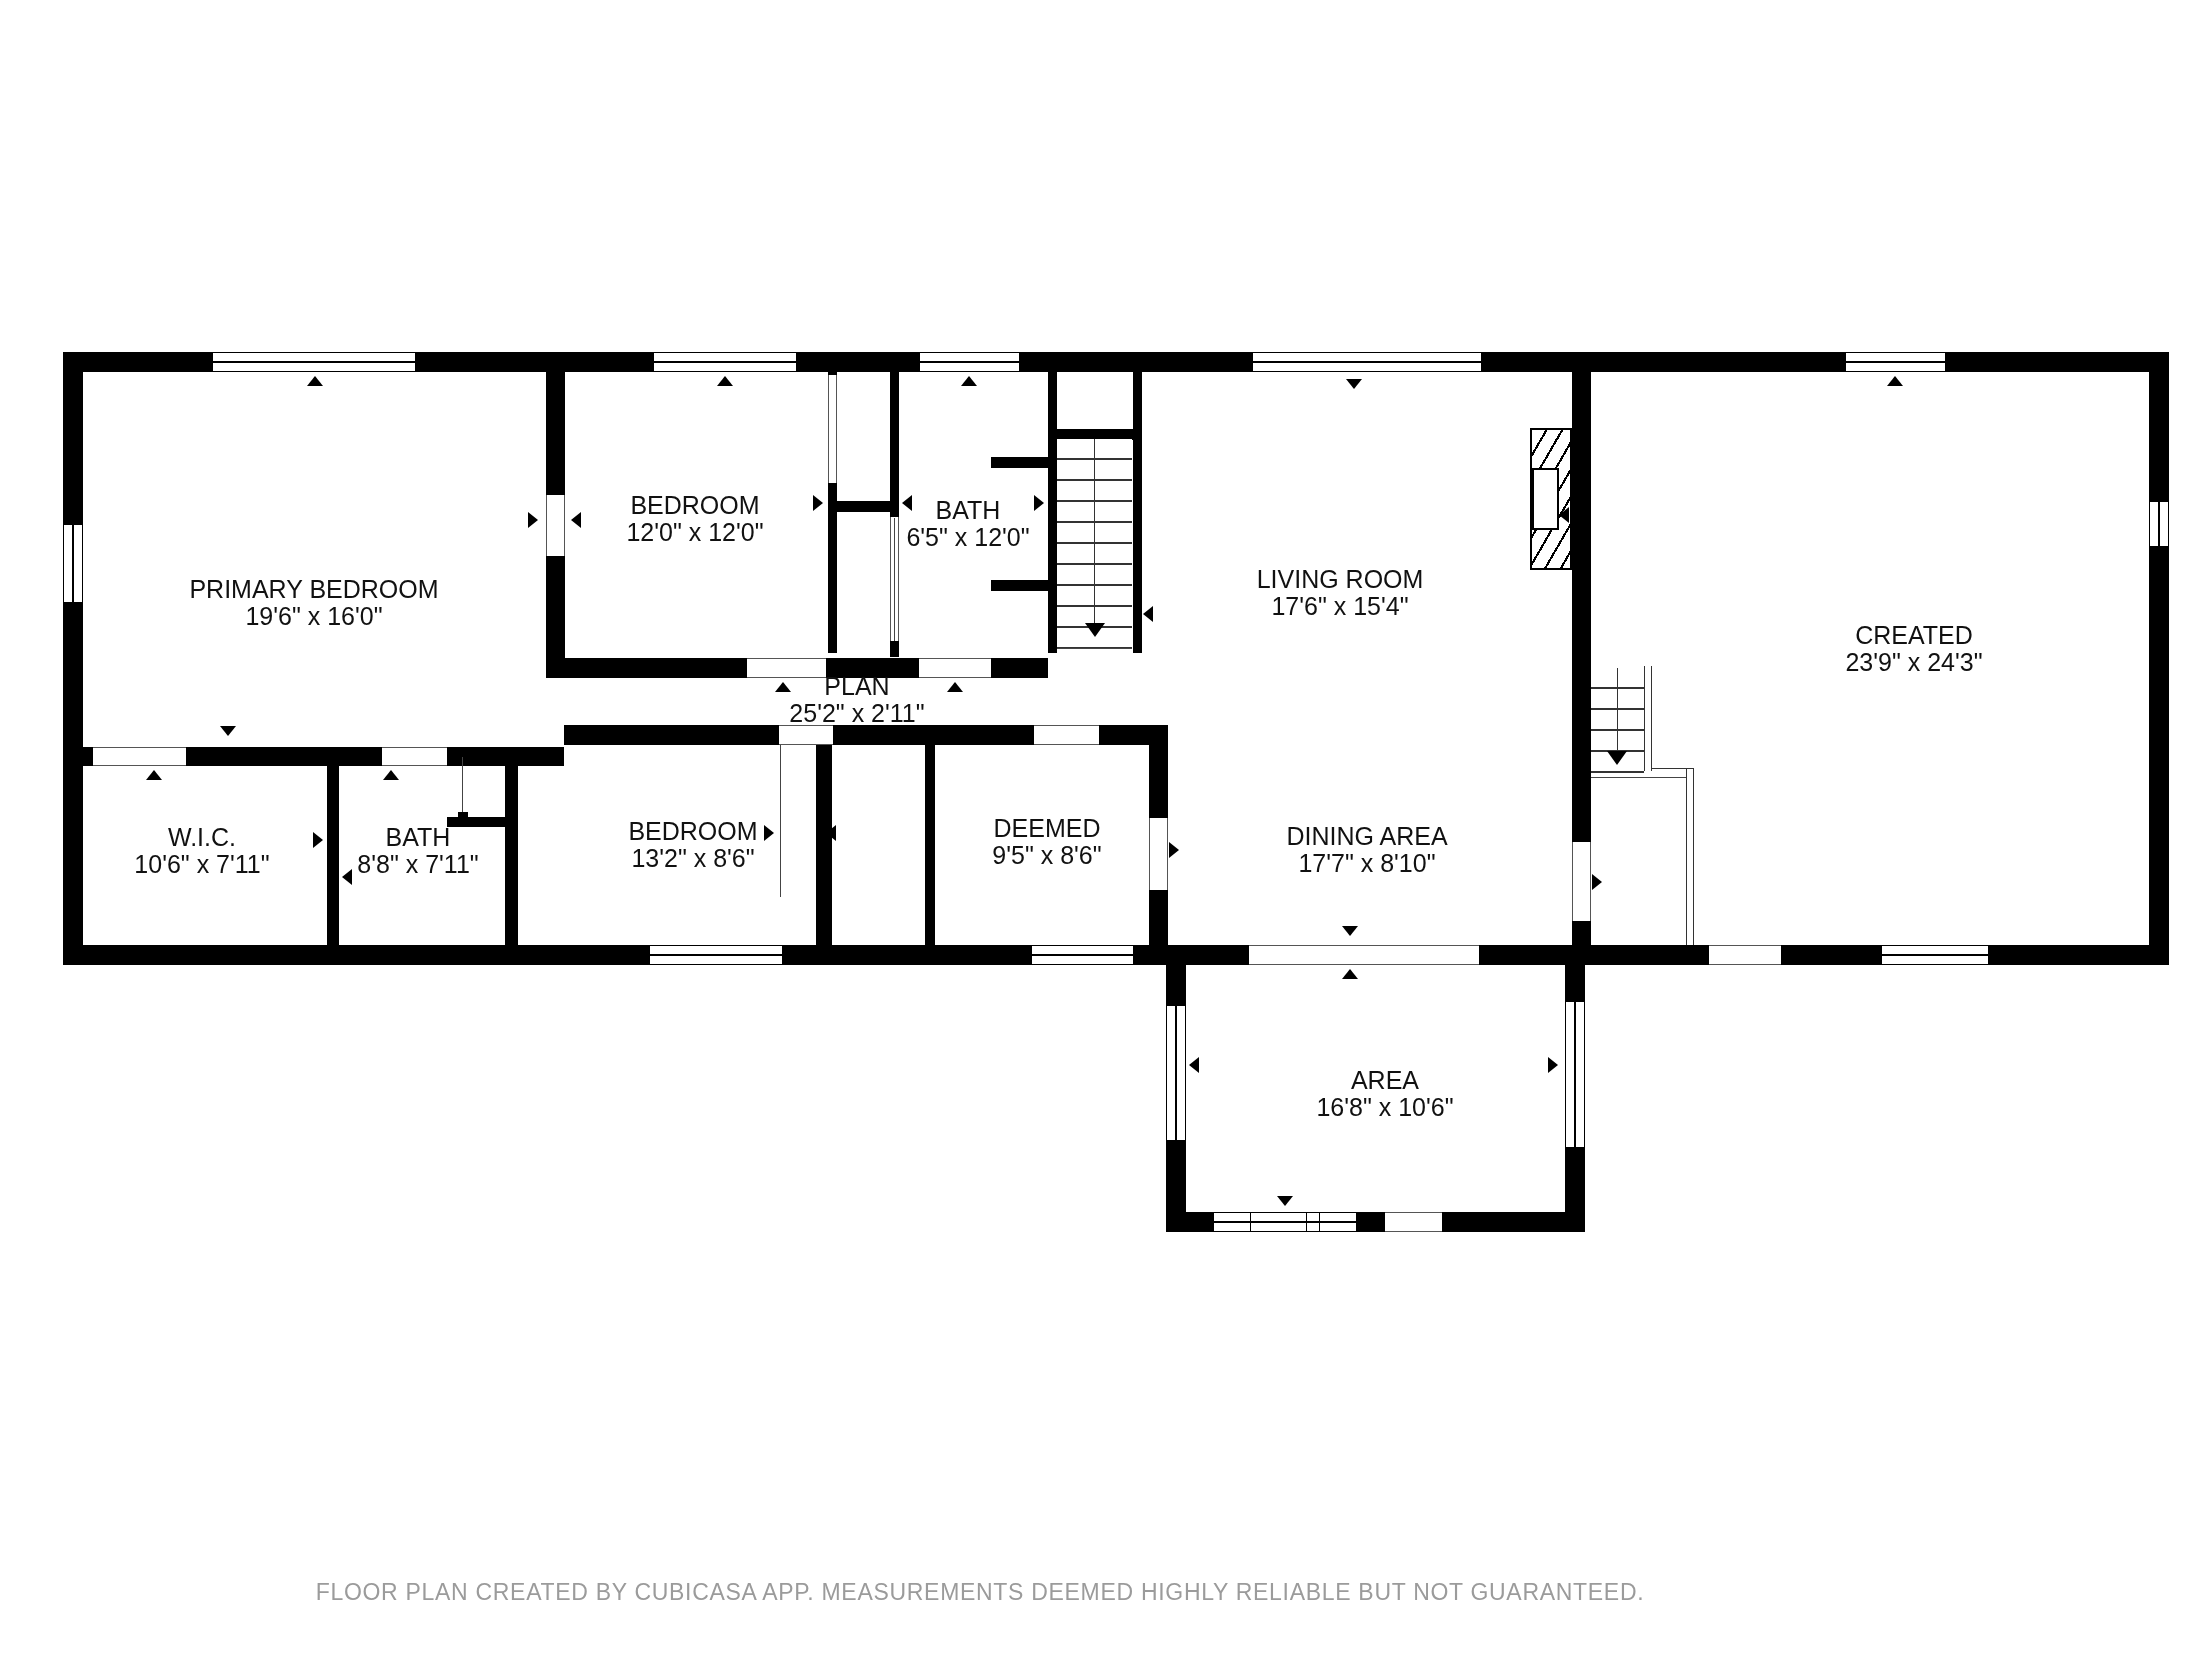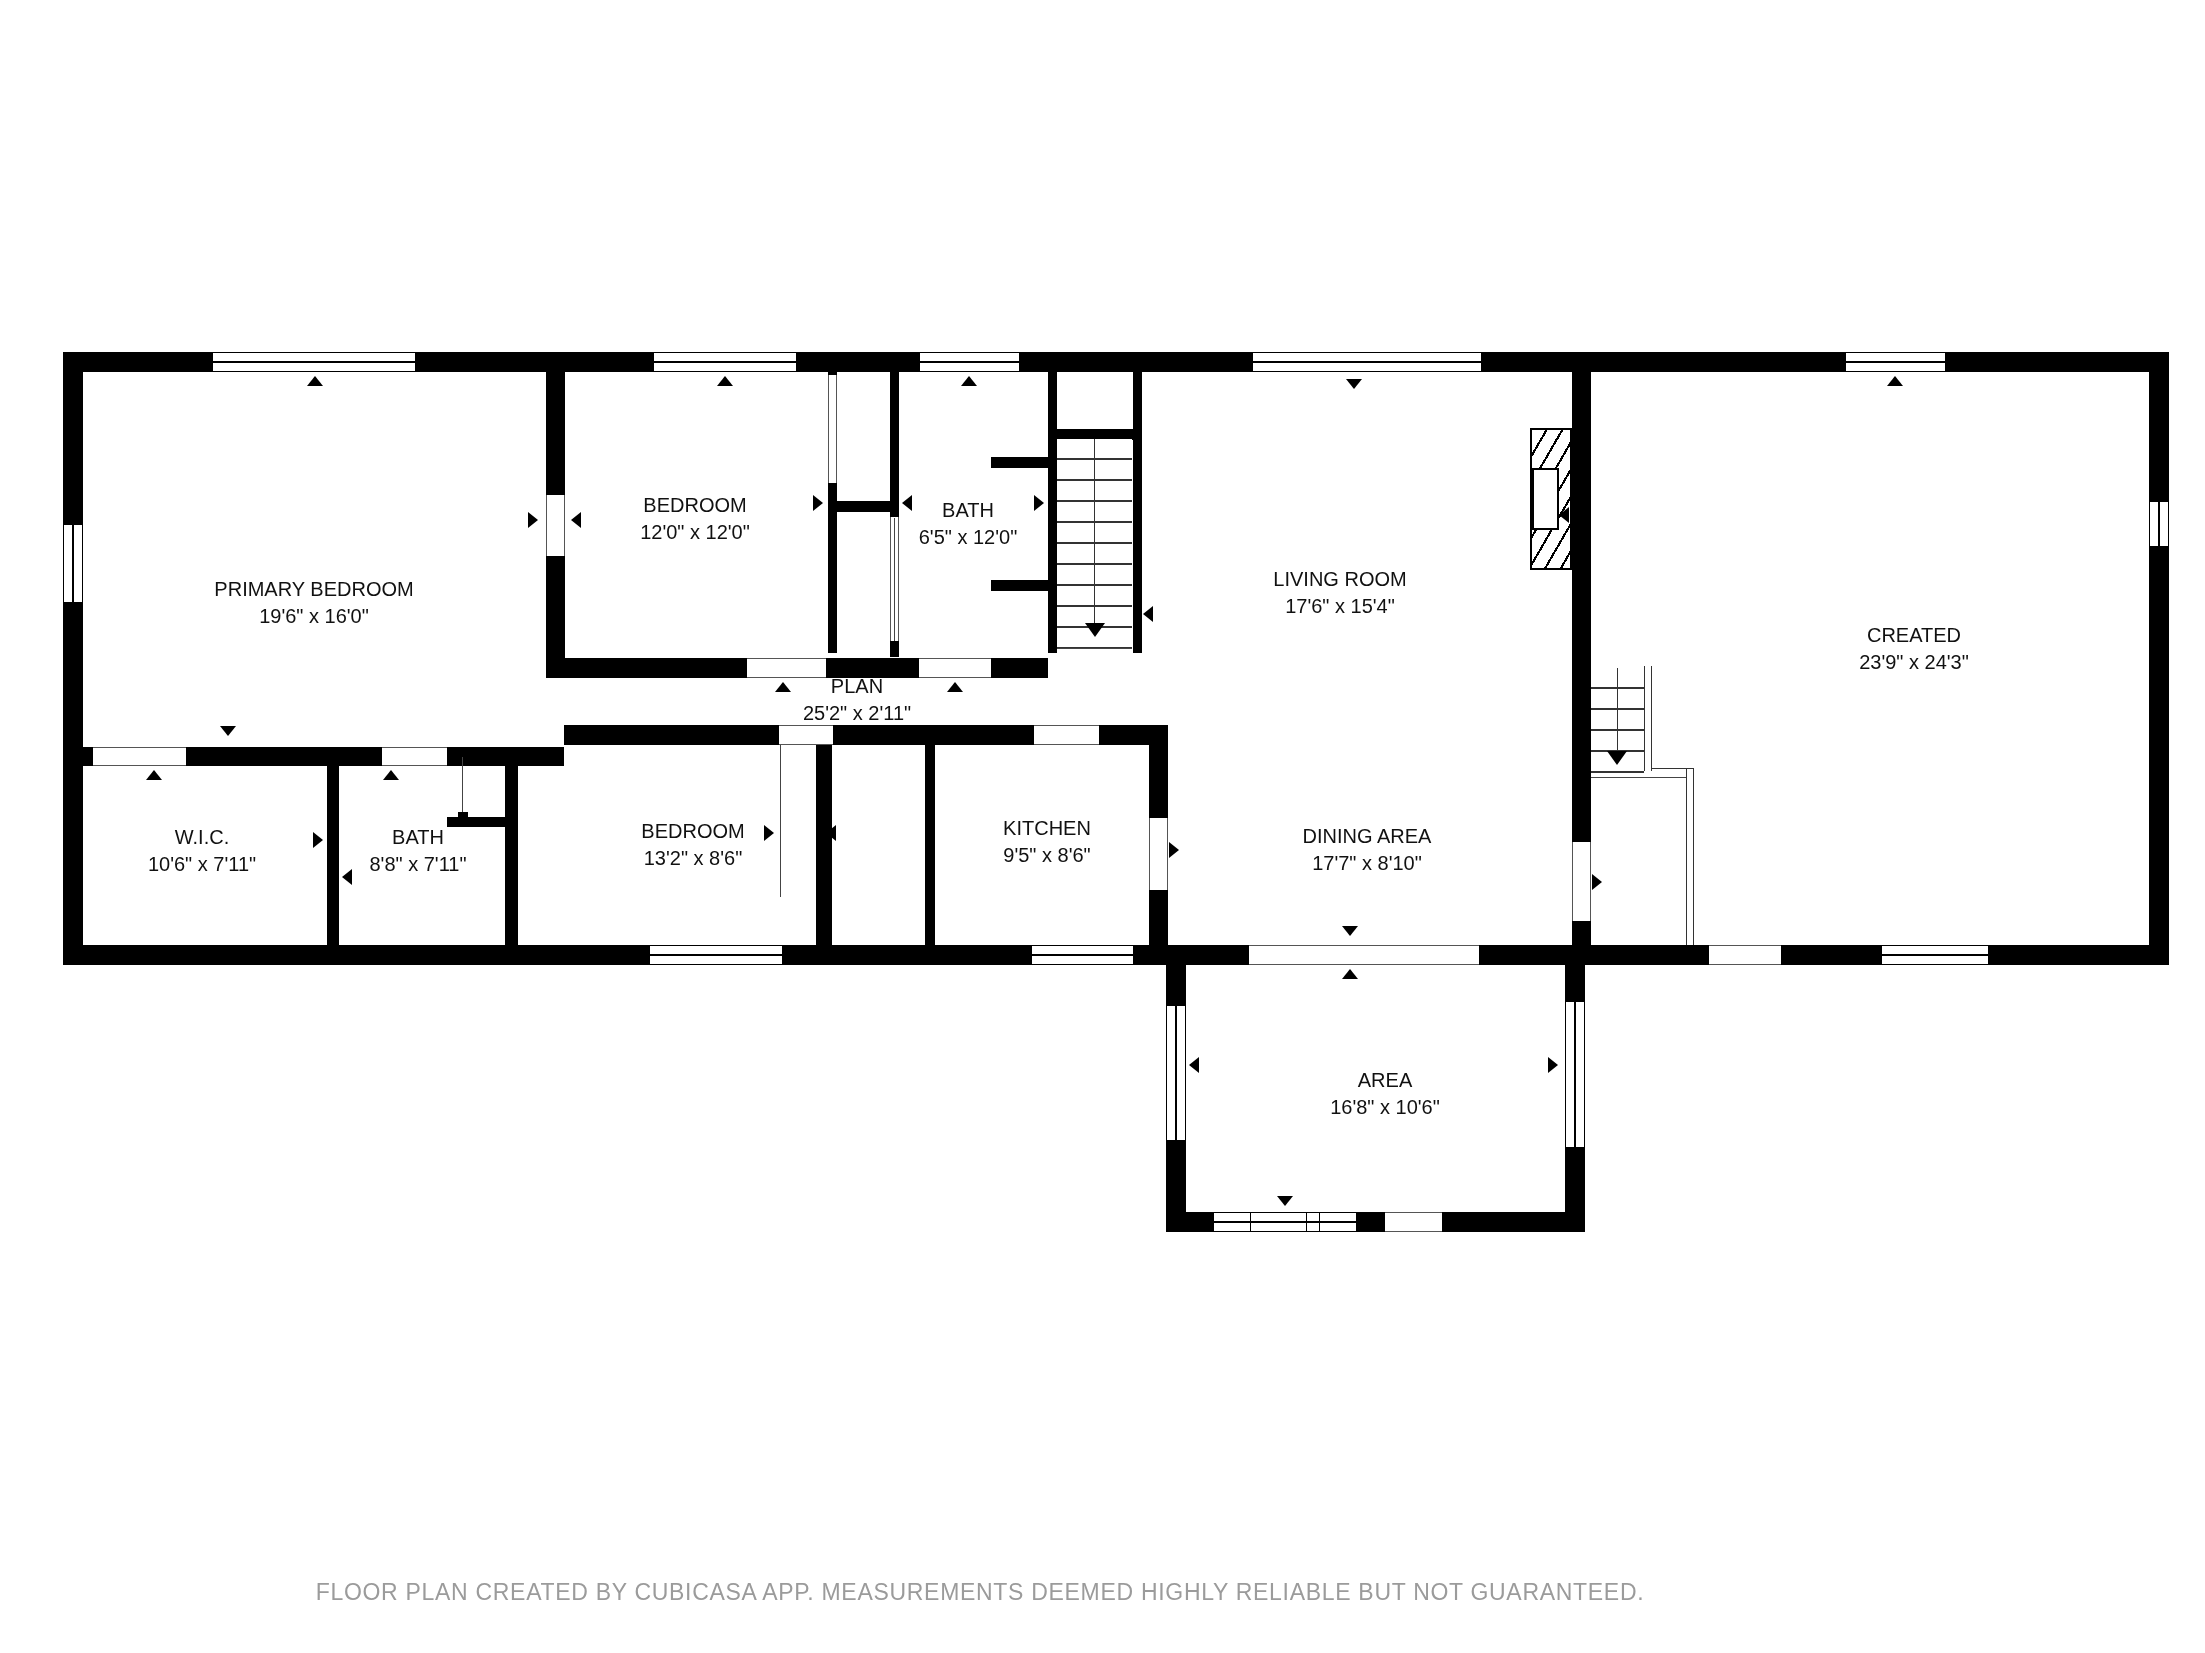--- a/index.html
+++ b/index.html
@@ -17,21 +17,21 @@
   .stairs{position:absolute;background:repeating-linear-gradient(to bottom,#fff 0px,#fff 19.4px,#333 19.4px,#333 21px);border-bottom:1.4px solid #444;box-sizing:border-box;}
   .cline{position:absolute;background:#333;}
   .thin{position:absolute;box-sizing:border-box;}
   .hatch{position:absolute;background:repeating-linear-gradient(120deg,#fff 0px,#fff 11.5px,#000 11.5px,#000 13.6px);border:2.2px solid #000;box-sizing:border-box;}
   .inset{position:absolute;background:#fff;border:2.2px solid #000;box-sizing:border-box;}
   .a{position:absolute;width:0;height:0;}
   .a-up{border-left:8px solid transparent;border-right:8px solid transparent;border-bottom:10px solid #000;}
   .a-down{border-left:8px solid transparent;border-right:8px solid transparent;border-top:10px solid #000;}
   .a-left{border-top:8px solid transparent;border-bottom:8px solid transparent;border-right:10px solid #000;}
   .a-right{border-top:8px solid transparent;border-bottom:8px solid transparent;border-left:10px solid #000;}
-  .lbl{position:absolute;transform:translateX(-50%);text-align:center;color:#111;font-size:20px;line-height:27px;white-space:nowrap;}
+  .lbl{position:absolute;transform:translateX(-50%);text-align:center;color:#111;font-size:25px;line-height:27px;white-space:nowrap;}
   .footer{position:absolute;left:0;top:1579px;width:1960px;text-align:center;color:#9b9b9b;font-size:23px;letter-spacing:0.7px;}
 </style>
 </head>
 <body>
 
 <div class="plan">
 
   <div class="w" style="left:63px;top:352px;width:2106px;height:20px;"></div>
   <div class="w" style="left:63px;top:352px;width:20px;height:613px;"></div>
   <div class="w" style="left:2149px;top:352px;width:20px;height:613px;"></div>
@@ -175,21 +175,21 @@
   </div>
   <div class="lbl" style="left:418px;top:824px;">
     <div>BATH</div>
     <div>8'8" x 7'11"</div>
   </div>
   <div class="lbl" style="left:693px;top:818px;">
     <div>BEDROOM</div>
     <div>13'2" x 8'6"</div>
   </div>
   <div class="lbl" style="left:1047px;top:815px;">
-    <div>KITCHEN</div>
+    <div>DEEMED</div>
     <div>9'5" x 8'6"</div>
   </div>
   <div class="lbl" style="left:1367px;top:823px;">
     <div>DINING AREA</div>
     <div>17'7" x 8'10"</div>
   </div>
   <div class="lbl" style="left:857px;top:673px;">
     <div>PLAN</div>
     <div>25'2" x 2'11"</div>
   </div>

